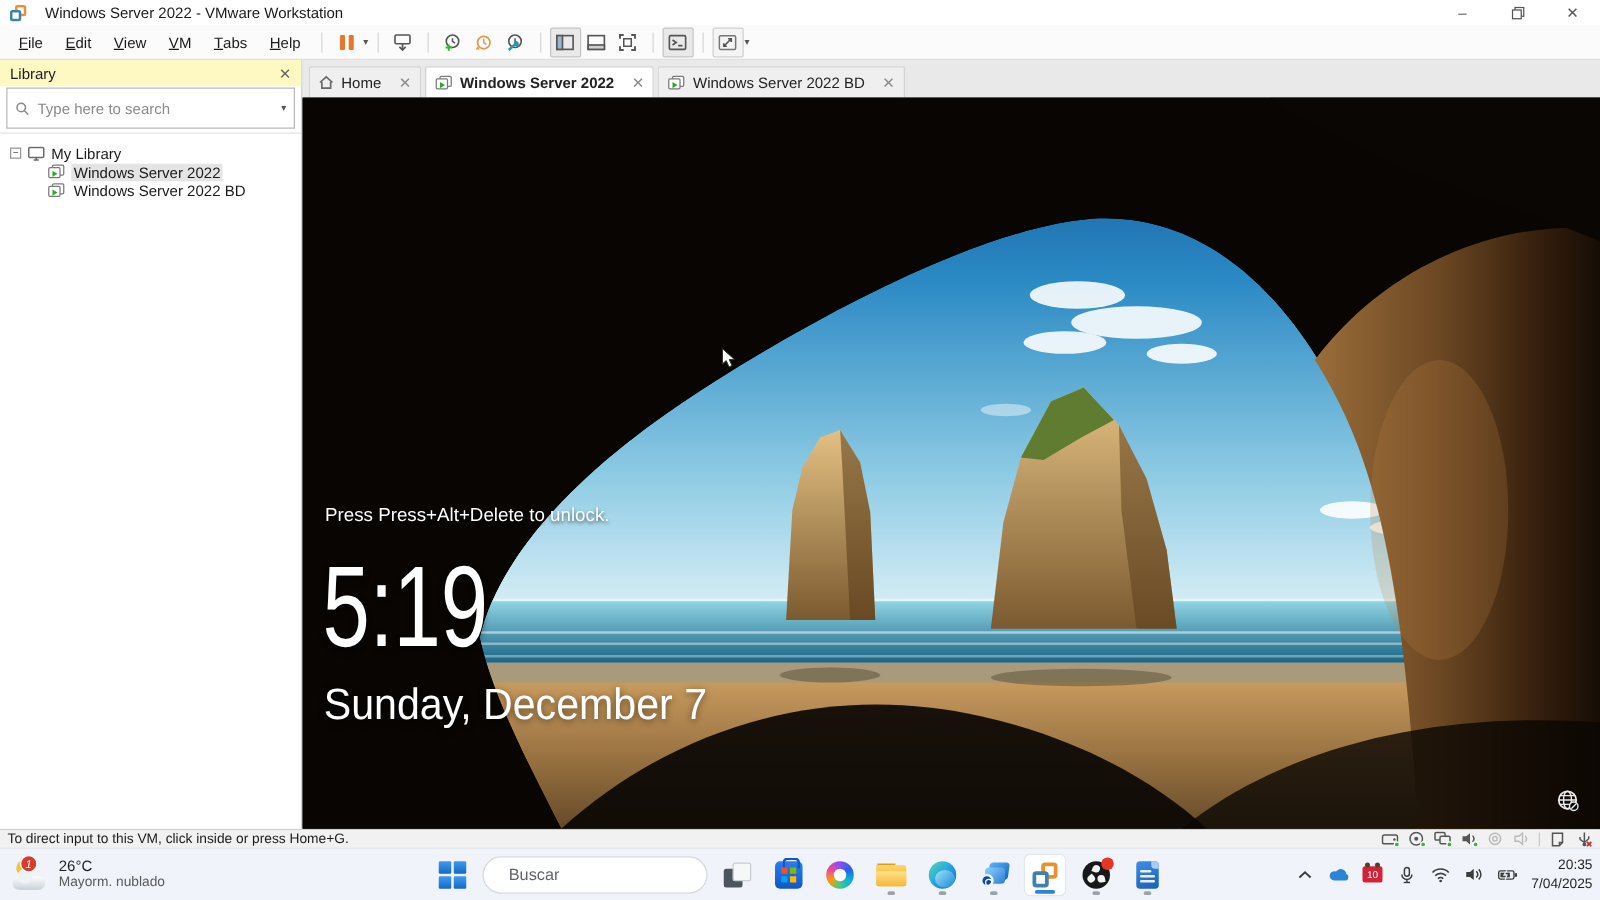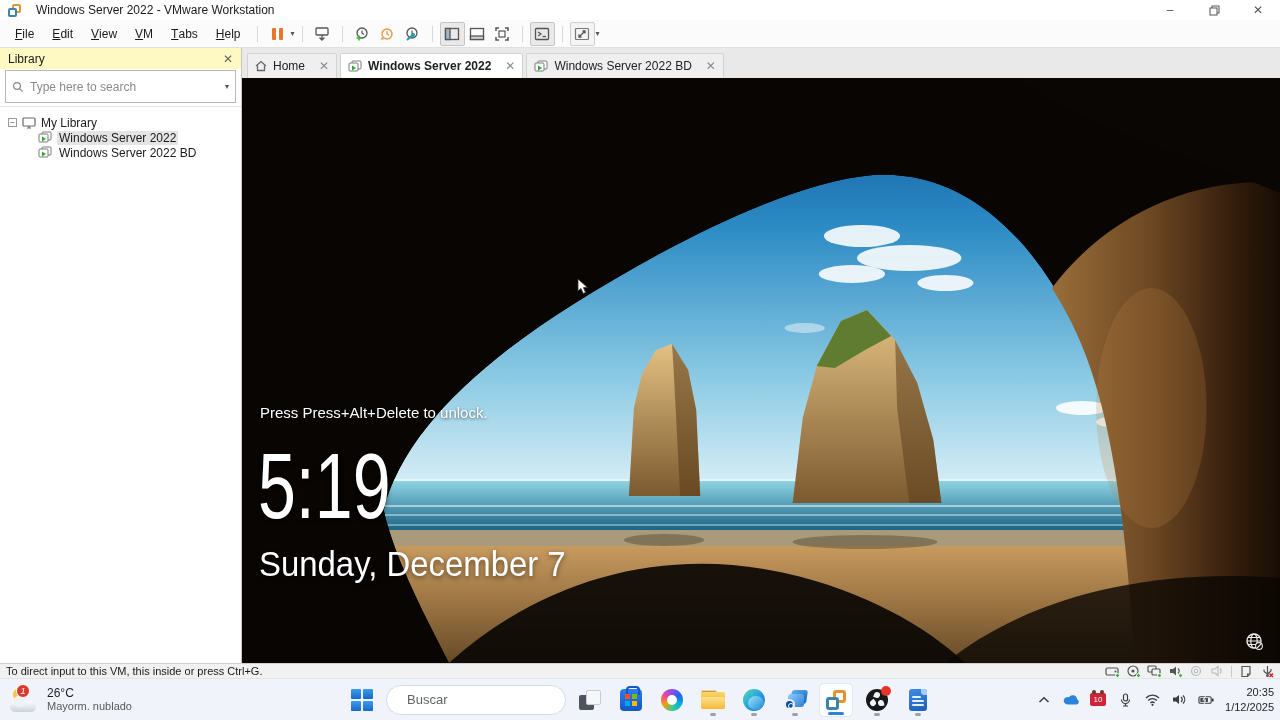--- a/index.html
+++ b/index.html
@@ -404,21 +404,21 @@
       <span class="cursor">
         <svg width="14" height="18" viewBox="0 0 14 18">
             <path d="M2,1 L2,13 L5,10.5 L7.2,15.5 L9.6,14.4 L7.4,9.6 L11.4,9.4 Z" fill="#fff" stroke="#333" stroke-width=".8"></path>
           </svg>
       </span>
     </div>
   </div>
 </div>
 
 <div class="statusbar">
-  <span>To direct input to this VM, this inside or press Ctrl+G.</span>
+  <span>To direct input to this VM, click inside or press Home+G.</span>
   <div class="status-icons">
     <span class="dev-ic">
       <svg width="14" height="10" viewBox="0 0 14 10">
           <rect x="1" y="2" width="12" height="7" rx="1.5" fill="none" stroke="#555" stroke-width="1.2"></rect>
           <circle cx="10.5" cy="5.5" r="1" fill="#555"></circle>
         </svg>
         <i class="dot"></i>
     </span>
     <span class="dev-ic">
       <svg width="12" height="12" viewBox="0 0 12 12">
@@ -597,16 +597,16 @@
     <span class="tray-ic">
       <svg width="17" height="10" viewBox="0 0 17 10">
           <rect x="1" y="1.5" width="13" height="7" rx="1.5" fill="none" stroke="#3c3c3c" stroke-width="1.2"></rect>
           <rect x="14.8" y="3.5" width="1.8" height="3" fill="#3c3c3c"></rect>
           <rect x="2.5" y="3" width="8" height="4" fill="#3c3c3c"></rect>
           <path d="M8,1 L5.5,5 H8 L6.5,9" fill="none" stroke="#f0f4fa" stroke-width="1.1"></path>
         </svg>
     </span>
     <span class="clock-col">
       <div>20:35</div>
-      <div>1/12/2025</div>
+      <div>7/04/2025</div>
     </span>
   </div>
 </div>
 
 </body></html>

